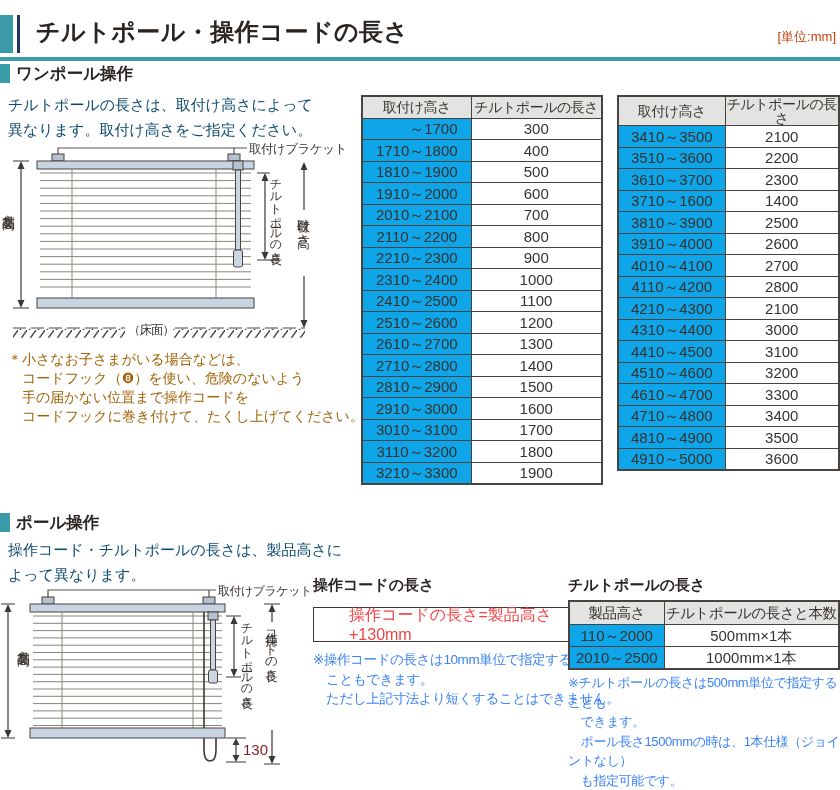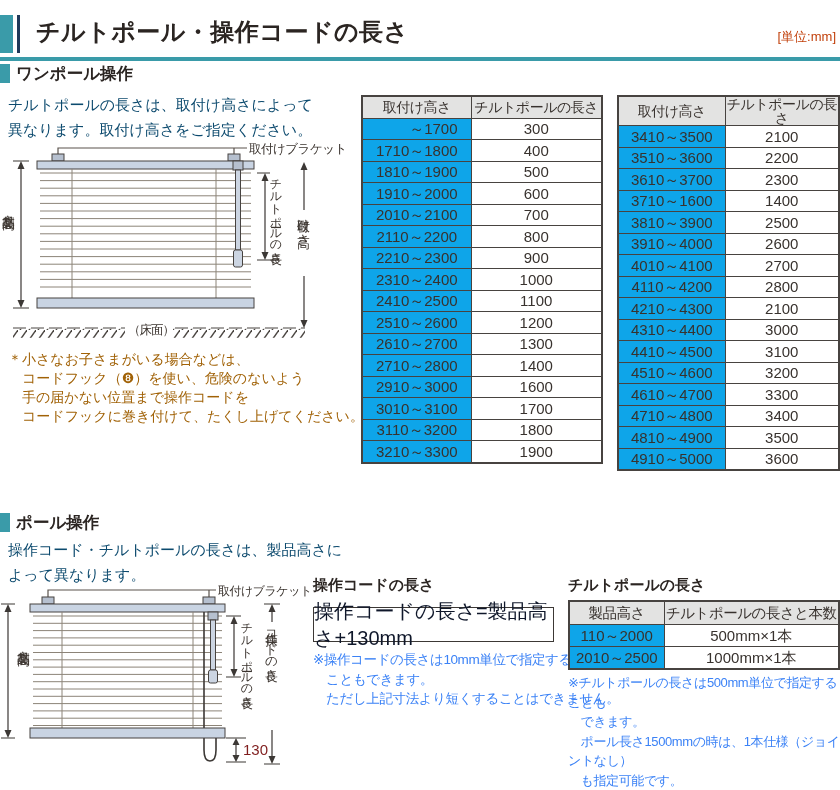--- a/index.html
+++ b/index.html
@@ -32,21 +32,21 @@
   
   .diagram{position:absolute;}
   .diagram svg{position:absolute;left:0;top:0;}
   .dlabel{position:absolute;font-size:12.5px;letter-spacing:-0.5px;color:#3a332e;white-space:nowrap;}
   .vlabel{position:absolute;writing-mode:vertical-rl;text-orientation:mixed;font-size:13px;line-height:1;color:#3a332e;background:#fff;}
   .vlabel.tight{font-size:12px;letter-spacing:-1px;}
   .num-label{position:absolute;font-size:15px;color:#7f1d1d;}
 
   
   .col-title{position:absolute;font-size:15px;font-weight:bold;color:#2b2522;margin:0;}
-  .formula-box{position:absolute;left:313px;top:607px;width:239px;height:33px;border:1.5px solid #3c3835;display:flex;align-items:center;justify-content:center;font-size:20px;color:#0f172a;}
+  .formula-box{position:absolute;left:313px;top:607px;width:239px;height:33px;border:1.5px solid #3c3835;display:flex;align-items:center;justify-content:center;font-size:16px;color:#ef4444;padding-left:35px;}
   .small-note{position:absolute;font-size:13px;letter-spacing:-0.4px;line-height:19.5px;white-space:pre-line;color:#3b82f6;}
 </style>
 </head>
 <body>
 
 <div class="page">
 
   <div class="accent-teal"></div>
   <div class="accent-navy"></div>
   <h1 class="page-title">チルトポール・操作コードの長さ</h1>
@@ -187,20 +187,24 @@
         <tr>
           <td class="c1">2610～2700</td>
           <td>1300</td>
         </tr>
 
         <tr>
           <td class="c1">2710～2800</td>
           <td>1400</td>
         </tr>
 
+        <tr>
+          <td class="c1">2810～2900</td>
+          <td>1500</td>
+        </tr>
 
         <tr>
           <td class="c1">2910～3000</td>
           <td>1600</td>
         </tr>
 
         <tr>
           <td class="c1">3010～3100</td>
           <td>1700</td>
         </tr>

